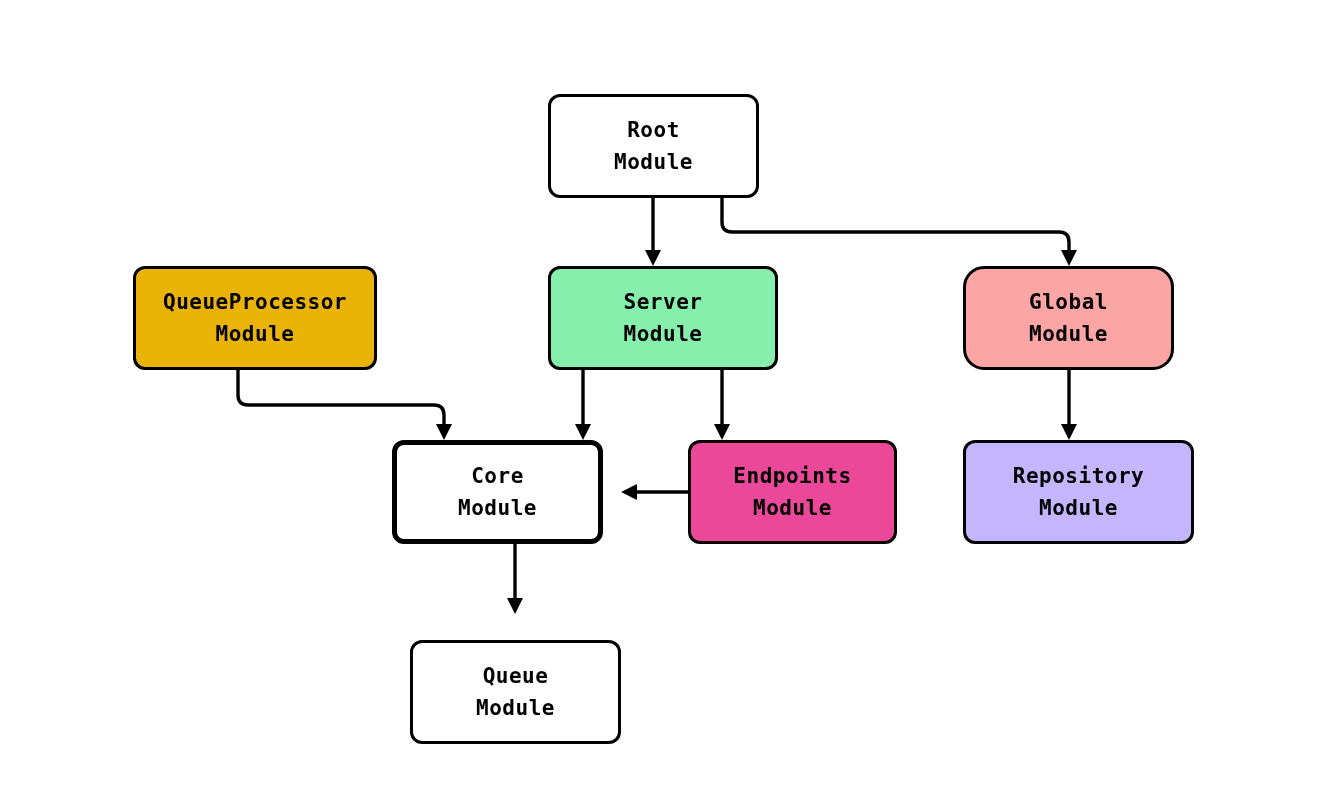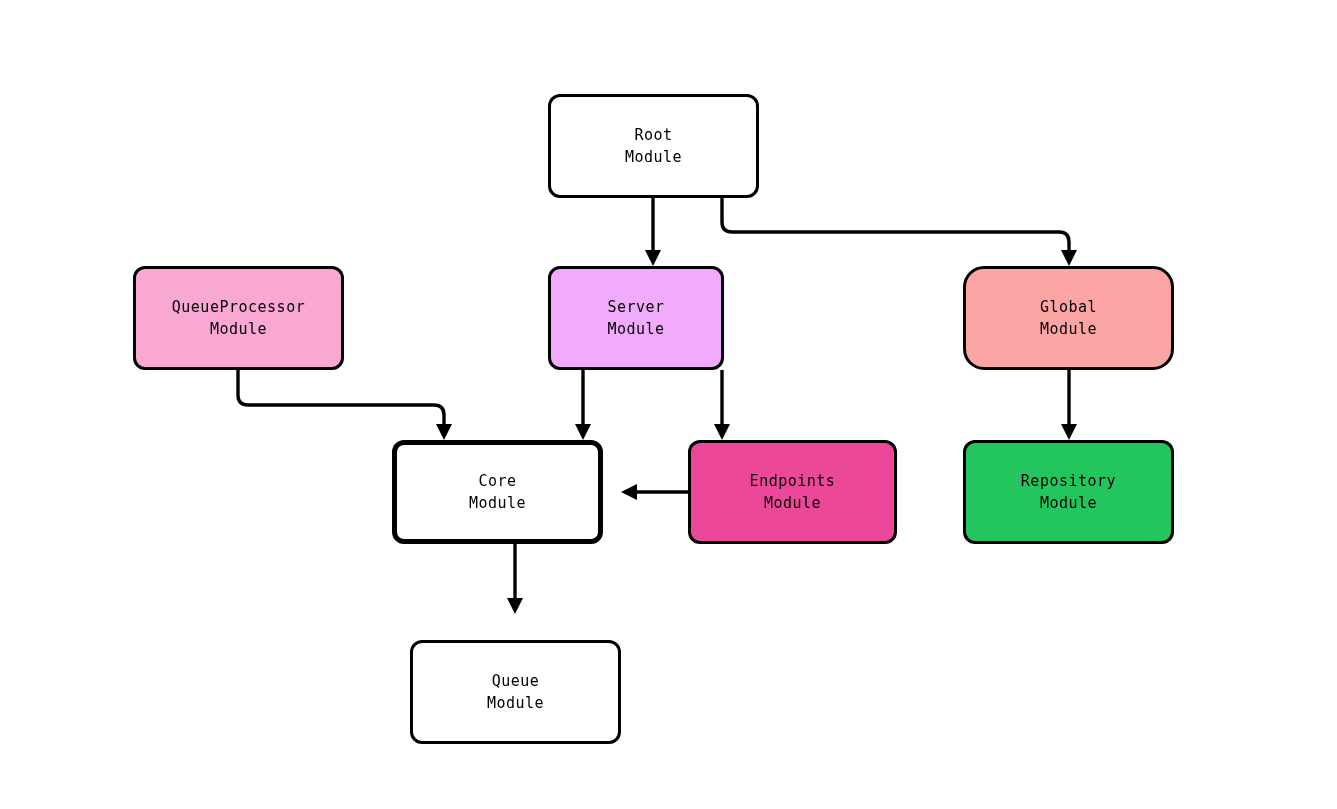--- a/index.html
+++ b/index.html
@@ -34,23 +34,23 @@
     display: flex;
     align-items: center;
     justify-content: center;
     z-index: 2;
   }
   .node.emphasis {
     border-width: 5px;
   }
   .node-label {
     font-family: "DejaVu Sans Mono", "Liberation Mono", monospace;
-    font-size: 15px;
-    font-weight: 400;
-    line-height: 22px;
+    font-size: 21px;
+    font-weight: 700;
+    line-height: 32px;
     color: #000000;
     text-align: center;
     white-space: pre;
     letter-spacing: 0.5px;
   }
 </style>
 </head>
 <body>
 
 <div id="diagram-canvas">
@@ -88,41 +88,41 @@
         <path d="M 1069 370 L 1069 432" fill="none" stroke="#000000" stroke-width="3.4" stroke-linecap="butt" stroke-linejoin="round"></path>
         <polygon points="1061,424 1077,424 1069,440" fill="#000000"></polygon>
       </g>
     </svg>
 
   <div id="node-layer">
       <div class="node" style="left: 548px; top: 94px; width: 211px; height: 104px; border-color: rgb(0, 0, 0); background: rgb(255, 255, 255);">
         <div class="node-label">Root
 Module</div>
       </div>
-      <div class="node" style="left: 133px; top: 266px; width: 211px; height: 104px; border-color: rgb(0, 0, 0); background: #f9a8d4;">
+      <div class="node" style="left: 133px; top: 266px; width: 244px; height: 104px; border-color: rgb(0, 0, 0); background: #eab308;">
         <div class="node-label">QueueProcessor
 Module</div>
       </div>
-      <div class="node" style="left: 548px; top: 266px; width: 176px; height: 104px; border-color: rgb(0, 0, 0); background: #f0abfc;">
+      <div class="node" style="left: 548px; top: 266px; width: 230px; height: 104px; border-color: rgb(0, 0, 0); background: #86efac;">
         <div class="node-label">Server
 Module</div>
       </div>
       <div class="node" style="left: 963px; top: 266px; width: 211px; height: 104px; border-color: rgb(0, 0, 0); background: #fca5a5; border-radius: 21px;">
         <div class="node-label">Global
 Module</div>
       </div>
       <div class="node emphasis" style="left: 392px; top: 440px; width: 211px; height: 104px; border-color: rgb(0, 0, 0); background: rgb(255, 255, 255);">
         <div class="node-label">Core
 Module</div>
       </div>
       <div class="node" style="left: 688px; top: 440px; width: 209px; height: 104px; border-color: rgb(0, 0, 0); background: #ec4899;">
         <div class="node-label">Endpoints
 Module</div>
       </div>
-      <div class="node" style="left: 963px; top: 440px; width: 211px; height: 104px; border-color: rgb(0, 0, 0); background: #22c55e;">
+      <div class="node" style="left: 963px; top: 440px; width: 231px; height: 104px; border-color: rgb(0, 0, 0); background: #c4b5fd;">
         <div class="node-label">Repository
 Module</div>
       </div>
       <div class="node" style="left: 410px; top: 640px; width: 211px; height: 104px; border-color: rgb(0, 0, 0); background: rgb(255, 255, 255);">
         <div class="node-label">Queue
 Module</div>
       </div>
     </div>
 
 </div>

